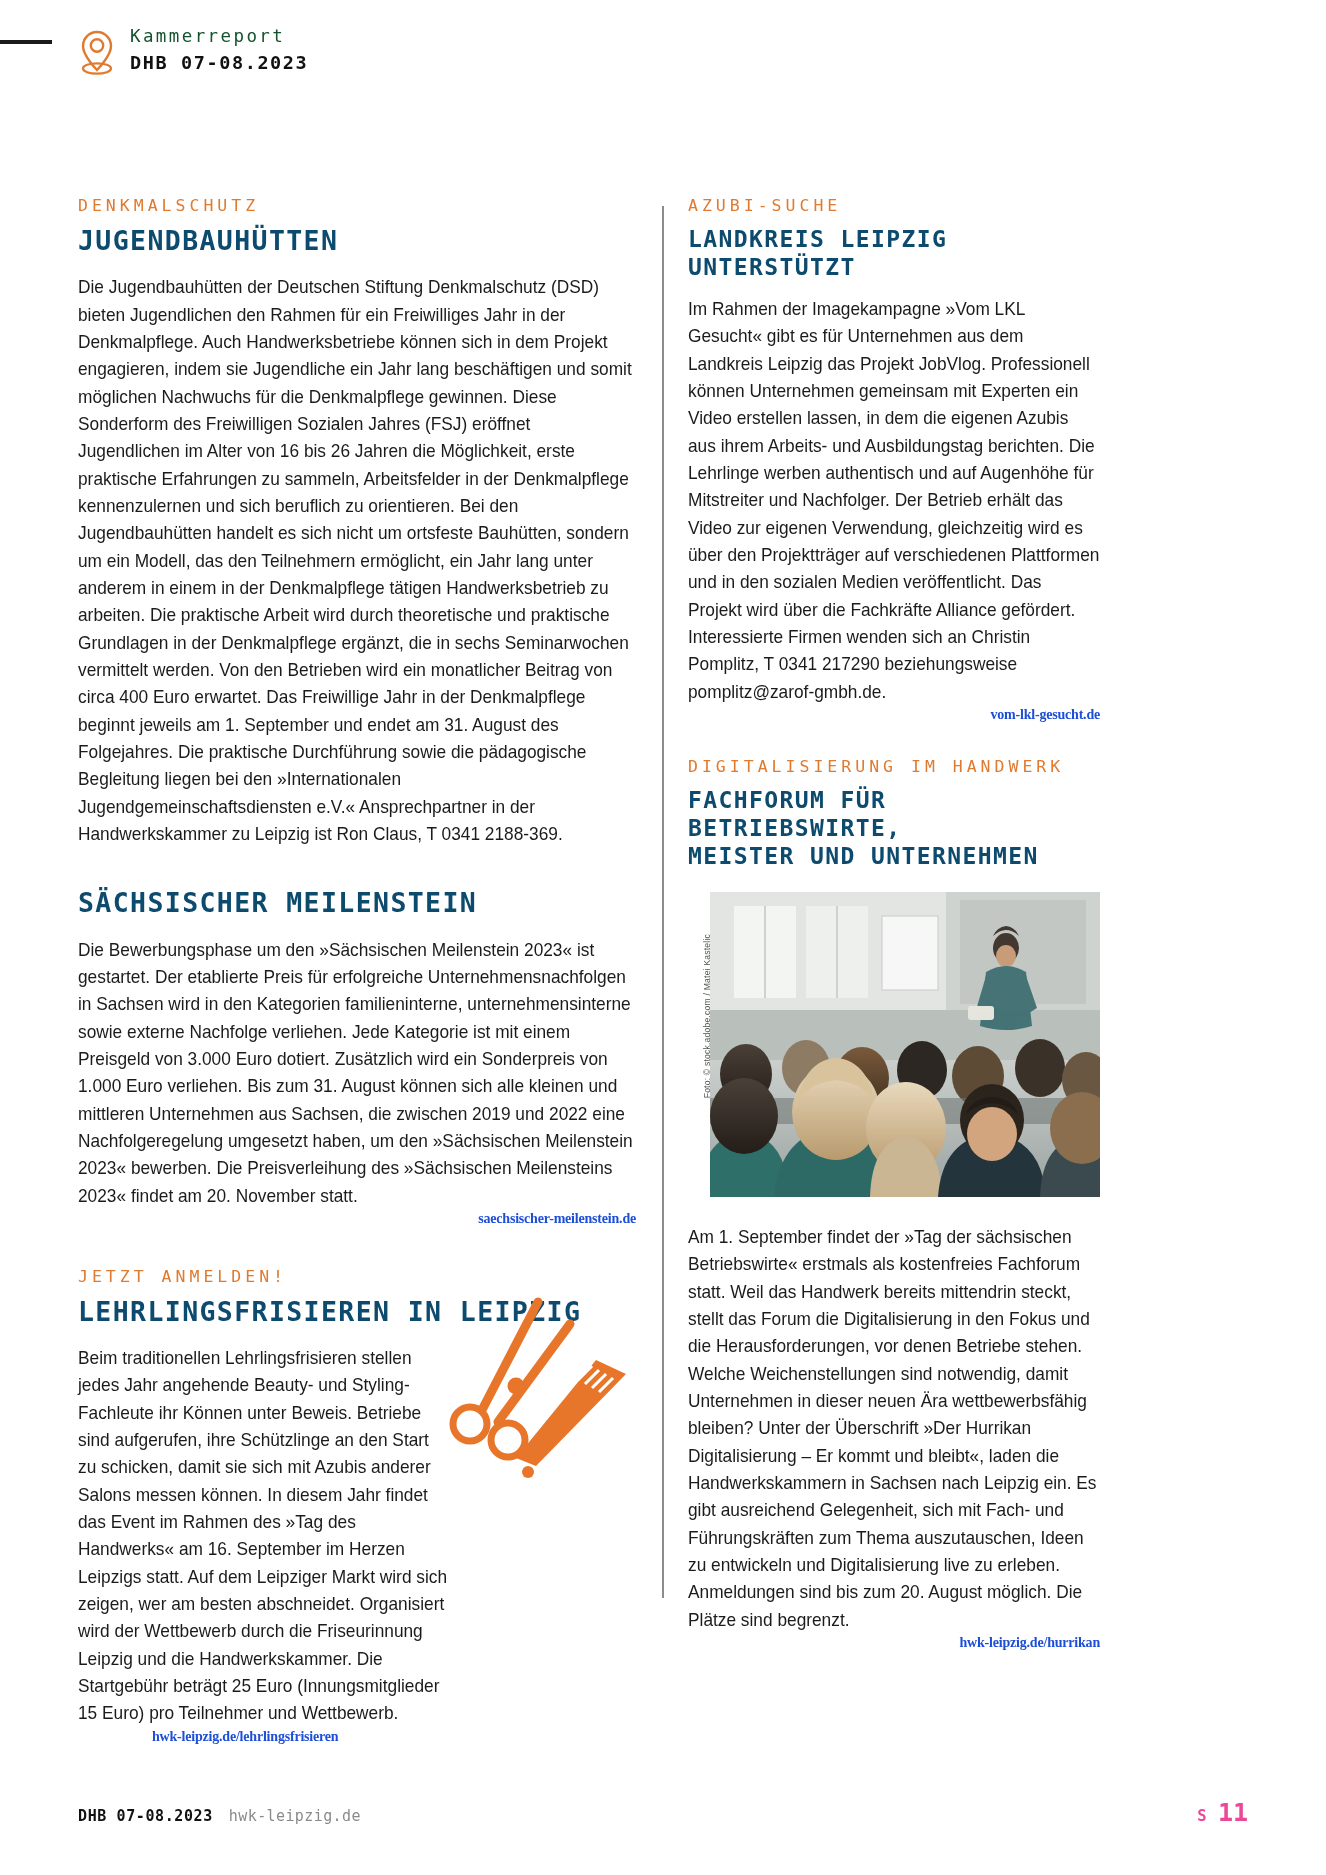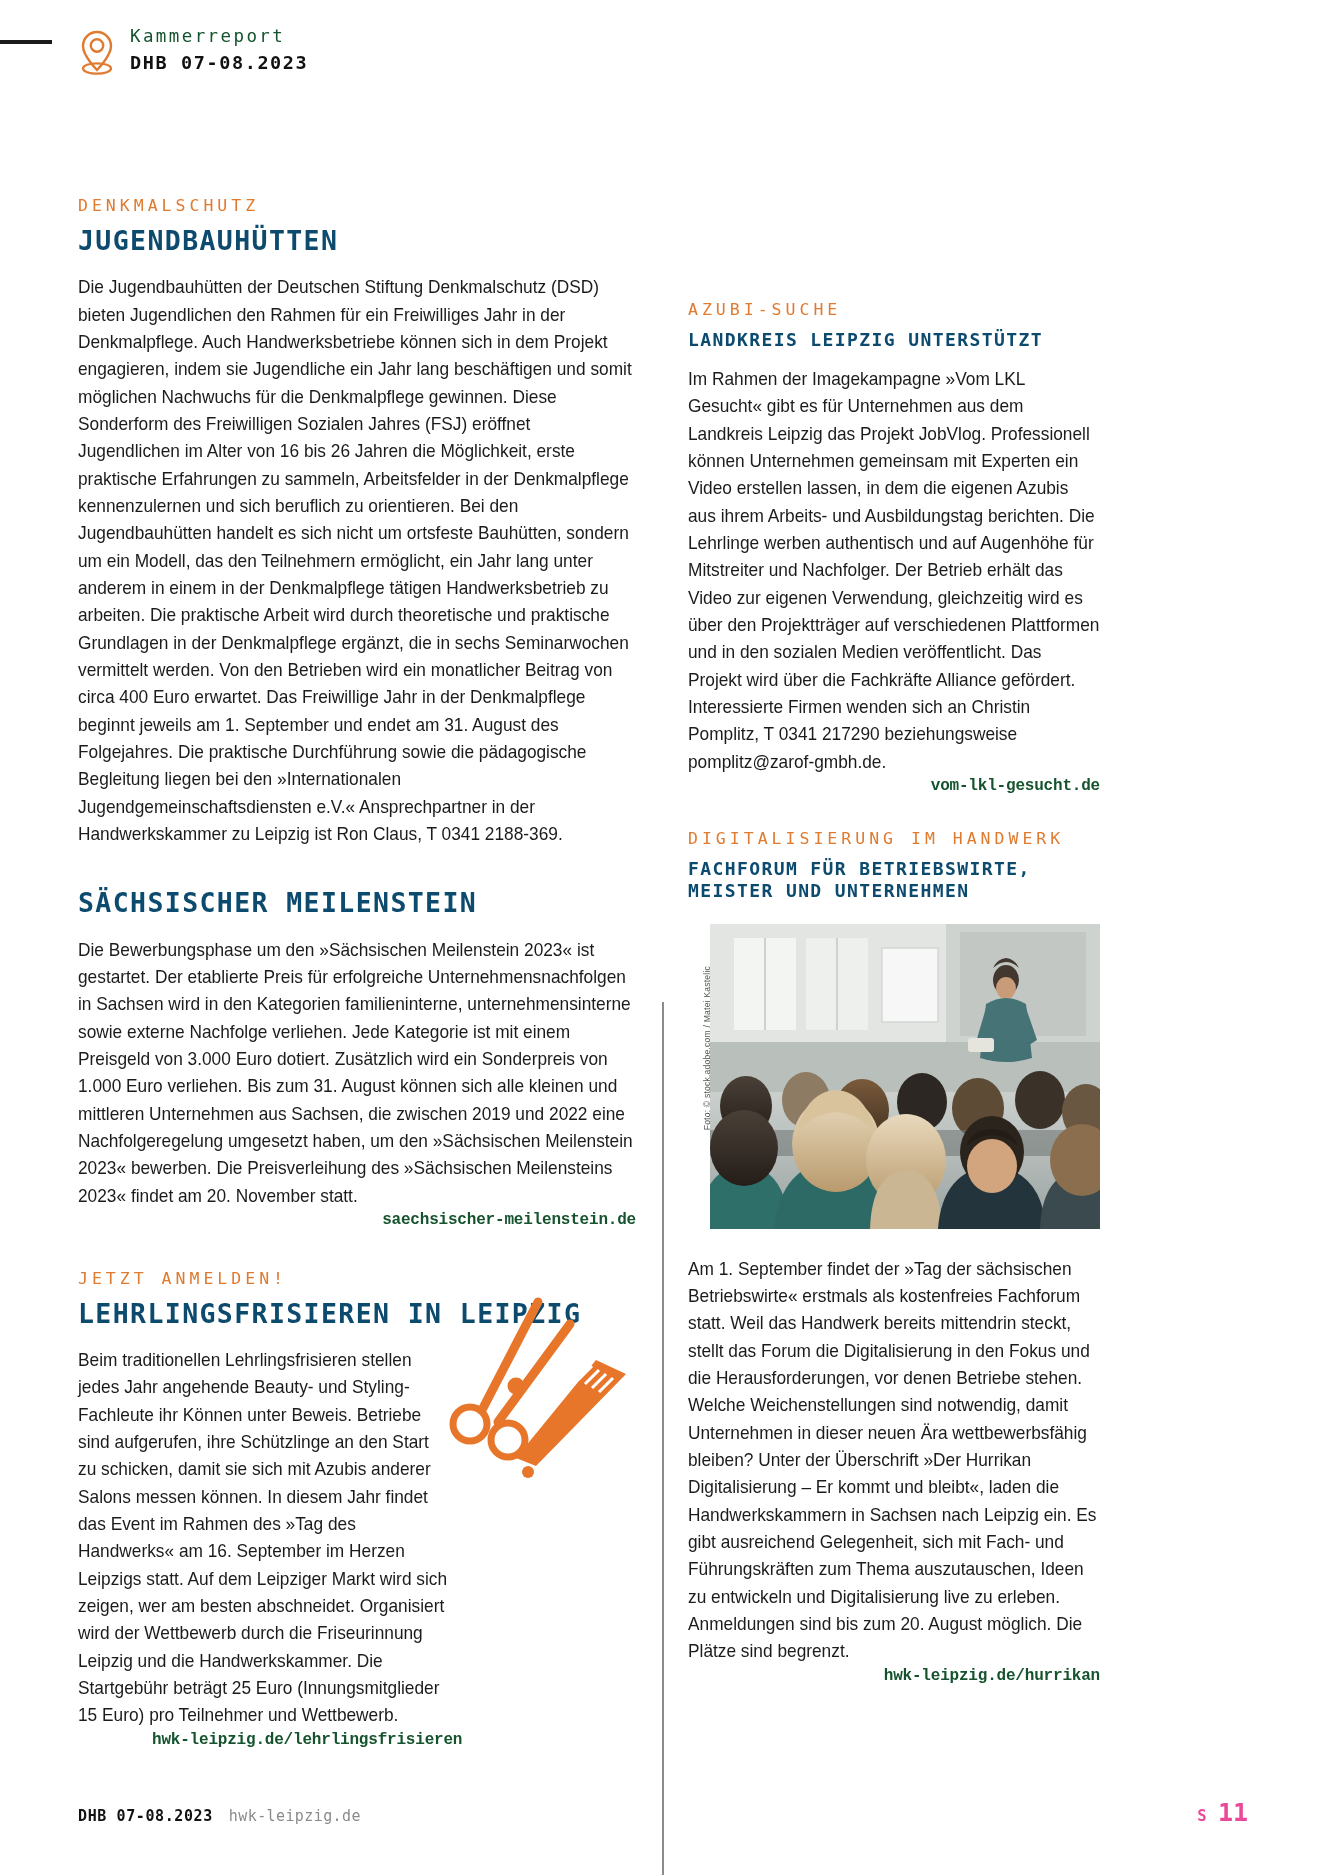--- a/index.html
+++ b/index.html
@@ -48,21 +48,21 @@
     color: #111;
     margin-top: 4px;
   }
 
   
   .page {
     position: absolute;
     left: 78px; top: 196px;
     width: 1170px;
   }
-  .cols { display: flex; align-items: center; }
+  .cols { display: flex; align-items: flex-start; }
   .col-left  { width: 558px; flex: none; }
   .col-gap   { width: 52px; flex: none; position: relative; }
   .col-rule  {
     position: absolute;
     left: 26px; top: 10px;
     width: 1.5px; height: 1392px;
     background: #8c8c8c;
   }
   .col-right { width: 412px; flex: none; }
 
@@ -76,43 +76,43 @@
     white-space: nowrap;
   }
   .headline {
     font-family: "DejaVu Sans Mono", monospace;
     font-weight: 700;
     color: #0c4a6e;
     letter-spacing: 1.4px;
     line-height: 1.22;
   }
   .headline.big   { font-size: 26.5px; margin-bottom: 16px; }
-  .headline.small { font-size: 18px; margin-bottom: 14px; }
+  .headline.small { font-size: 23px; margin-bottom: 14px; }
 
   .body {
     font-family: "Liberation Sans", sans-serif;
     font-size: 18.6px;
     line-height: 1.47;
     color: #1b1b1b;
     text-align: left;
     transform: scaleX(0.93);
     transform-origin: left top;
     width: 107.5%;
   }
   .body p { margin: 0; }
 
   .sect { margin-bottom: 40px; }
   .sect.tight { margin-bottom: 34px; }
 
   .link {
-    font-family: Liberation Mono, monospace;
-    font-weight: 700;
-    font-size: 16px;
+    font-family: Liberation Serif, serif;
+    font-weight: 700;
+    font-size: 14px;
     letter-spacing: -0.2px;
-    color: #14532d;
+    color: #1d4ed8;
     white-space: nowrap;
   }
   .link-right { display: block; text-align: right; margin-top: 2px; }
 
   
   .photo-wrap {
     position: relative;
     margin-top: 22px;
     margin-bottom: 26px;
     width: 412px;

